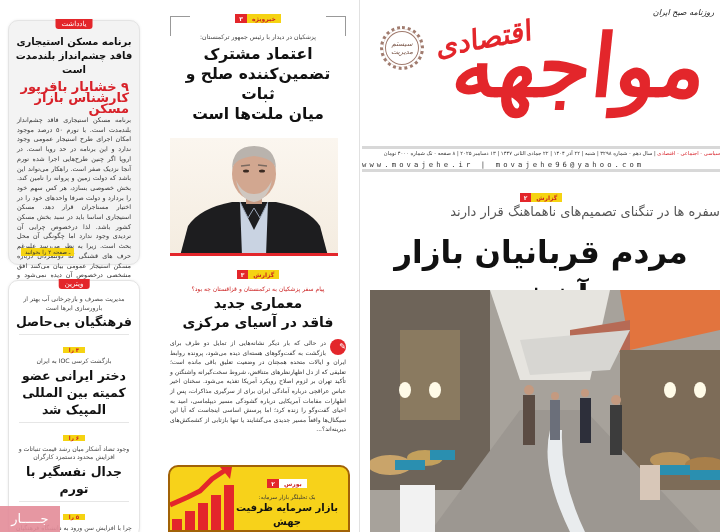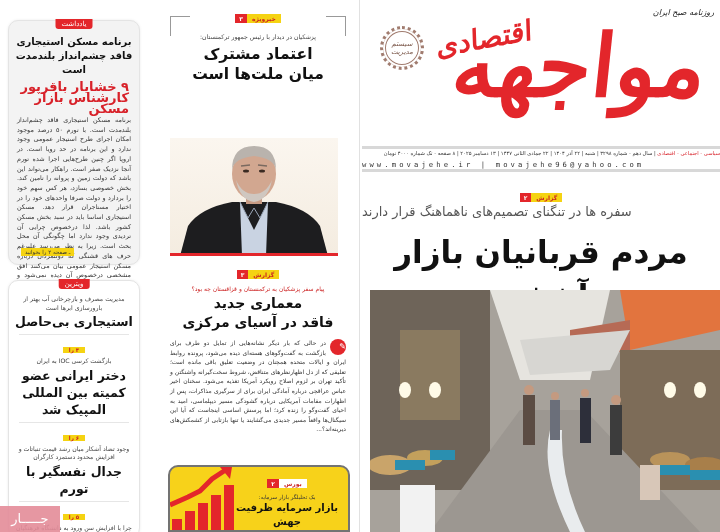--- a/index.html
+++ b/index.html
@@ -43,40 +43,40 @@
   .portrait { position: absolute; left: 12px; top: 138px; width: 168px; height: 118px; background: linear-gradient(180deg,#fbf6ef 0%, #f4ece0 100%); overflow: hidden; }
   .portrait .redbar { position: absolute; left: 0; bottom: 0; width: 100%; height: 3px; background: #e3262b; }
 
   .story2 { position: absolute; left: 8px; top: 262px; width: 184px; }
   .story2 .chipwrap { text-align: center; }
   .story2 .kicker { text-align: center; font-size: 6px; color: #c22; margin-top: 4px; }
   .story2 .headline { text-align: center; font-size: 14px; font-weight: bold; line-height: 19px; margin-top: 2px; color: #111; }
   .story2 .body { margin-top: 6px; font-size: 6px; line-height: 9.6px; color: #333; text-align: justify; text-align-last: right; padding: 0 4px; position: relative; }
   .story2 .badge { float: right; width: 16px; height: 16px; border-radius: 50%; background: #e3262b; margin-left: 4px; margin-top: 1px; color: #fff; font-size: 8px; text-align: center; line-height: 16px; }
 
-  .promo { position: absolute; left: 10px; top: 465px; width: 182px; height: 67px; background: #f7d21a; border: 2px solid #737373; border-radius: 10px 10px 0 0; overflow: hidden; }
+  .promo { position: absolute; left: 10px; top: 465px; width: 182px; height: 67px; background: #f7d21a; border: 2px solid #a16207; border-radius: 10px 10px 0 0; overflow: hidden; }
   .promo .chart { position: absolute; left: 0; top: 0; width: 70px; height: 67px; }
   .promo .text { position: absolute; right: 6px; top: 4px; width: 110px; text-align: right; }
   .promo .chipwrap { text-align: center; }
   .promo .kicker { font-size: 5.5px; color: #333; margin-top: 4px; text-align: center; }
   .promo .headline { font-size: 10px; font-weight: bold; line-height: 13.5px; color: #111; text-align: center; margin-top: 1px; }
 
   
   .right-col { position: absolute; left: 362px; top: 0; width: 358px; height: 532px; }
   .masthead { position: absolute; left: 0; top: 0; width: 358px; height: 145px; }
   .tagline { position: absolute; right: 6px; top: 8px; font-size: 8px; color: #222; font-style: italic; }
   .seal { position: absolute; left: 18px; top: 26px; width: 44px; height: 44px; border-radius: 50%; background: #fff; border: 3px dotted #a17c6f; box-shadow: inset 0 0 0 2px #fff, inset 0 0 0 3px #a17c6f; }
   .seal span { position: absolute; left: 0; right: 0; top: 11px; text-align: center; font-size: 7px; color: #7a5648; font-style: italic; }
   .logo-big { position: absolute; right: 14px; top: 10px; font-size: 86px; line-height: 112px; font-weight: bold; color: #e3262b; font-family: "DejaVu Serif", serif; transform: skewX(-6deg); letter-spacing: -4px; }
   .logo-small { position: absolute; left: 74px; top: 22px; font-size: 28px; font-weight: bold; color: #e3262b; font-family: "DejaVu Serif", serif; transform: rotate(-10deg) skewX(-8deg); }
   .infobar { position: absolute; left: 0; top: 146px; width: 358px; height: 12px; border-top: 3px solid #d8d8d8; font-size: 5.2px; color: #333; line-height: 9px; white-space: nowrap; overflow: hidden; text-align: right; }
   .infobar .red { color: #d8222a; }
   .urlbar { position: absolute; left: 0; top: 160px; width: 358px; height: 12px; border-bottom: 3px solid #d8d8d8; font-family: "DejaVu Sans Mono", monospace; font-size: 7.2px; color: #333; letter-spacing: 3.1px; line-height: 10px; white-space: nowrap; overflow: hidden; direction: ltr; }
   .lead-chip { position: absolute; left: 0; width: 358px; top: 185px; text-align: center; }
-  .lead-kicker { position: absolute; left: 0; width: 358px; top: 204px; text-align: left; font-size: 13px; color: #555; }
+  .lead-kicker { position: absolute; left: 0; width: 358px; top: 204px; text-align: right; font-size: 13px; color: #555; }
   .lead-headline { position: absolute; left: 0; width: 358px; top: 230px; text-align: center; font-size: 31px; font-weight: bold; color: #111; line-height: 44px; }
   .lead-photo { position: absolute; left: 8px; top: 290px; width: 350px; height: 242px; overflow: hidden; background: #bfbab2; }
 </style>
 </head>
 <body>
 
 <div class="left-col rtl">
 
   <div class="card card1">
     <div class="ribbon">یادداشت</div>
@@ -91,21 +91,21 @@
     <div class="body">برنامه مسکن استیجاری فاقد چشم‌انداز بلندمدت است. با تورم ۵۰ درصد موجود امکان اجرای طرح استیجار عمومی وجود ندارد و این برنامه در حد رویا است. در اروپا اگر چنین طرح‌هایی اجرا شده تورم آنجا نزدیک صفر است. راهکار می‌تواند این باشد که دولت زمین و پروانه را تامین کند. بخش خصوصی بسازد، هر کس سهم خود را بردارد و دولت صرفا واحدهای خود را در اختیار مستاجران قرار دهد. مسکن استیجاری اساسا باید در سبد بخش مسکن کشور باشد. لذا درخصوص چرایی آن تردیدی وجود ندارد اما چگونگی آن محل بحث است. زیرا به نظر می‌رسد علیرغم حرف های قشنگی که دولتمردان درباره مسکن استیجار عمومی بیان می‌کنند افق مشخصی درخصوص آن دیده نمی‌شود و بیشتر شبیه رویا است.</div>
     <span class="page-tag">ـ صفحه ۲ را بخوانید</span>
   </div>
 
   <div class="card card2">
     <div class="ribbon">ویترین</div>
     <div style="height:14px"></div>
 
     <div class="brief">
       <div class="kicker">مدیریت مصرف و بازچرخانی آب بهتر از بارورسازی ابرها است</div>
-      <div class="headline">استیجاری بی‌حاصل</div>
+      <div class="headline">فرهنگیان بی‌حاصل</div>
       <div class="hr"></div>
       <span class="pg">۴ را</span>
     </div>
 
     <div class="brief">
       <div class="kicker">بازگشت کرسی IOC به ایران</div>
       <div class="headline">دختر ایرانی عضو کمیته بین المللی المپیک شد</div>
       <div class="hr"></div>
       <span class="pg">۶ را</span>
     </div>
@@ -134,20 +134,21 @@
     <div class="bracket r"></div>
     <div class="chipwrap">
       <span class="label-chip">
         <span class="lt">خبرویژه</span>
         <span class="ln">۳</span>
       </span>
     </div>
     <div class="kicker">پزشکیان در دیدار با رئیس جمهور ترکمنستان:</div>
     <div class="headline">
       <div>اعتماد مشترک</div>
+      <div>تضمین‌کننده صلح و ثبات</div>
       <div>میان ملت‌ها است</div>
     </div>
   </div>
 
   <div class="portrait">
     <svg width="168" height="118" viewBox="0 0 168 118">
 
       <path d="M10 118 L18 88 Q30 70 62 64 L106 64 Q138 70 150 88 L158 118 Z" fill="#1d1d1f"></path>
 
       <path d="M70 64 L84 92 L98 64 L96 118 L72 118 Z" fill="#c9d3e2"></path>

